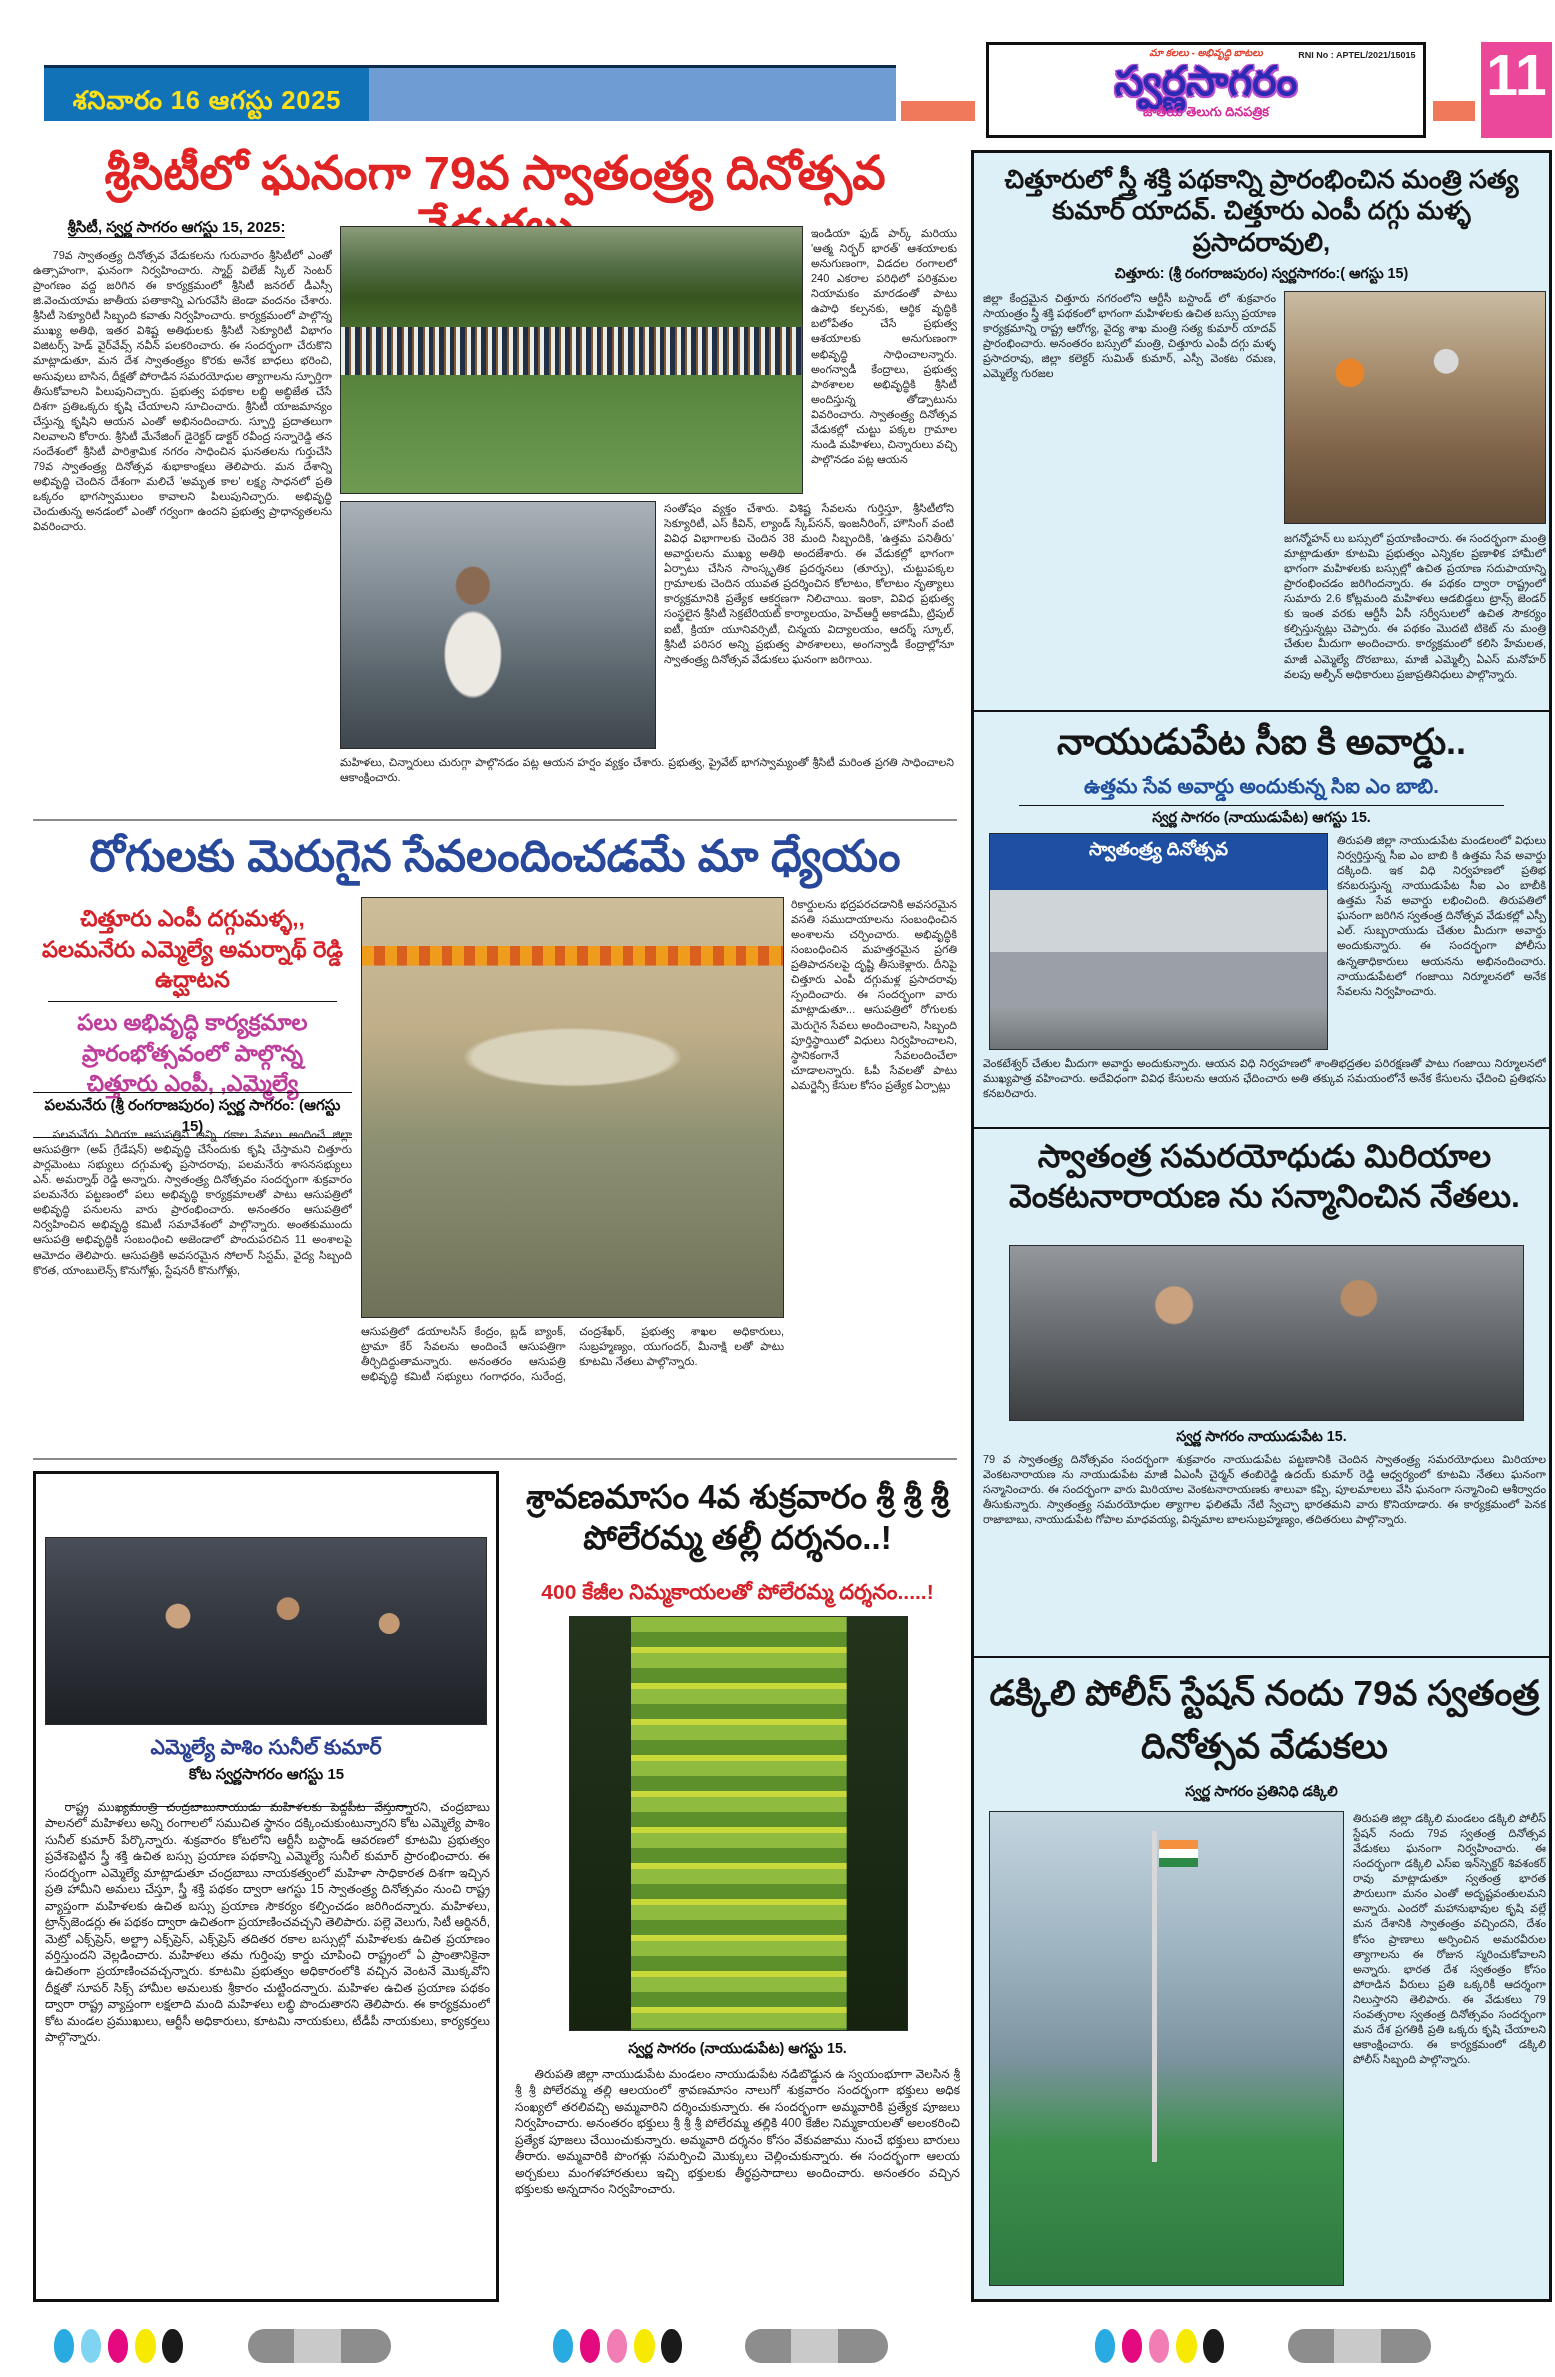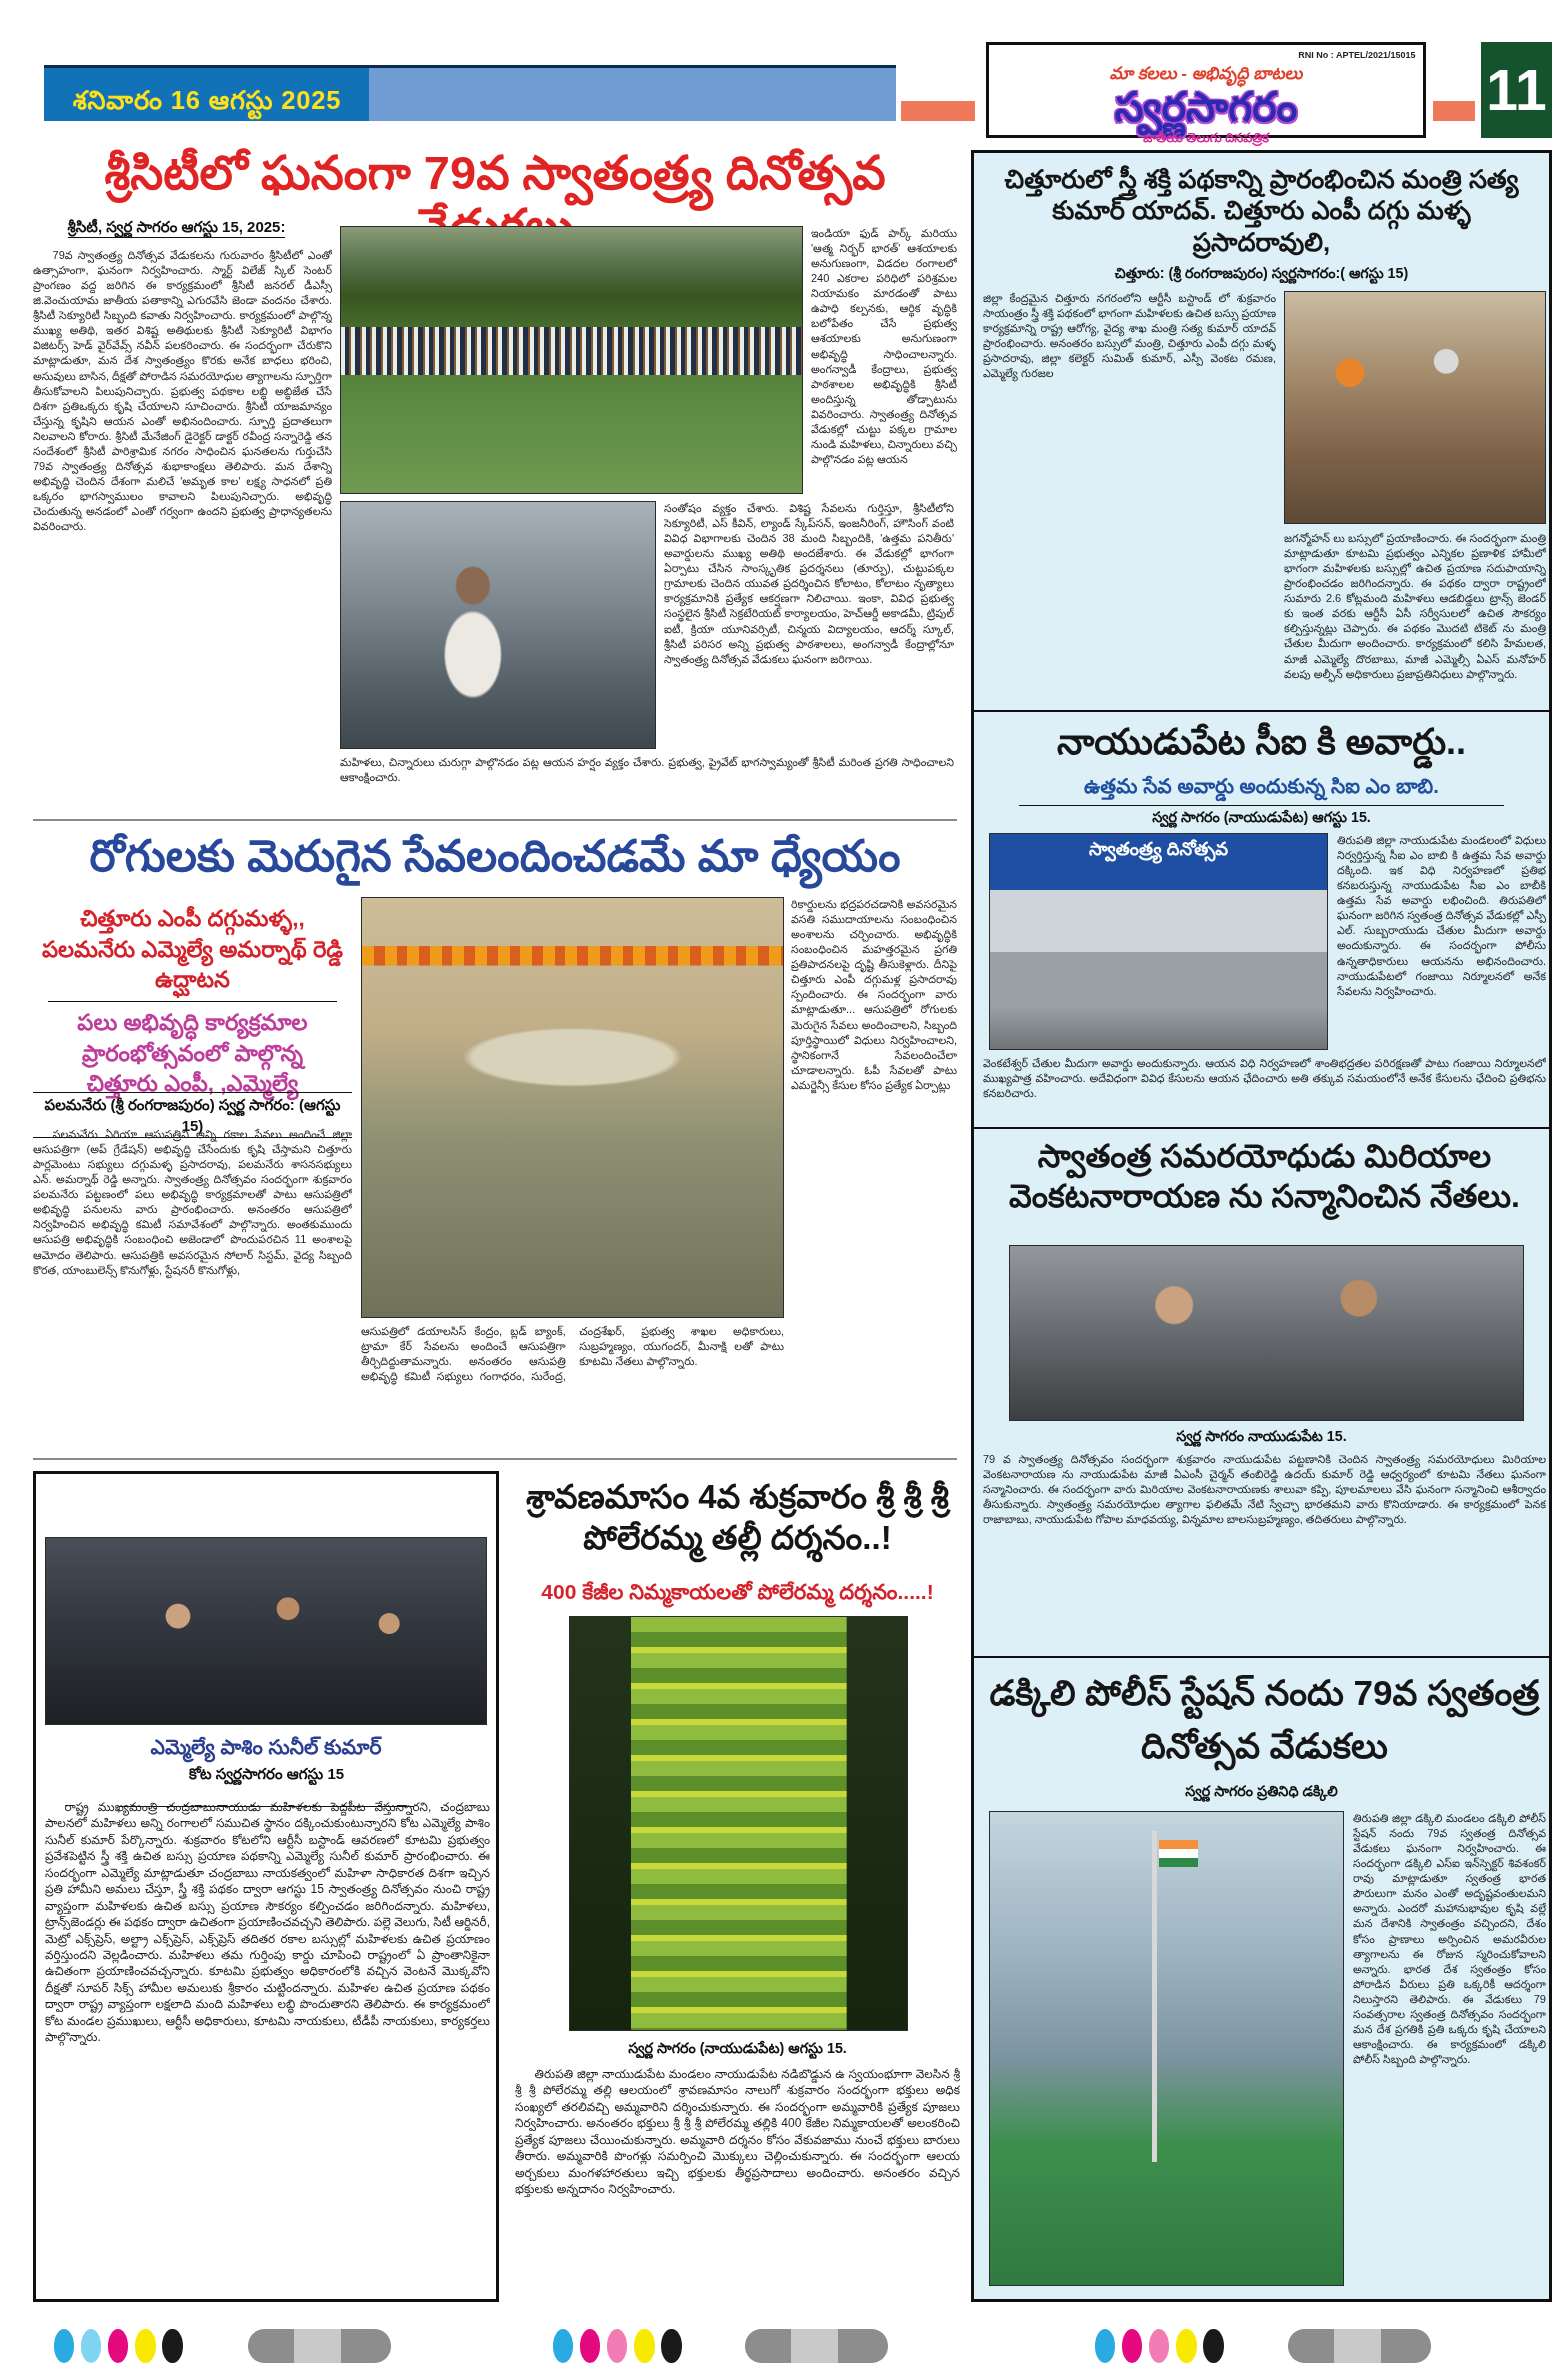--- a/index.html
+++ b/index.html
@@ -14,27 +14,27 @@
   .dateline{font-size:15px;font-weight:bold;color:#111;text-align:center}
   .rule{background:#8a8a8a;height:1.5px}
   .rule-dark{background:#111;height:2.3px}
 
   
   .band{border-top:3px solid #0c2c4e}
   .band-dark{background:#1172b8;display:flex;align-items:flex-end;justify-content:center}
   .band-light{background:#6f9dd3}
   .date-text{color:#ffe11a;font-size:25.6px;font-weight:bold;letter-spacing:0.8px}
   .masthead{background:#fff;border:3px solid #101010;text-align:center}
-  .mast-tagline-top{color:#e1402c;font-size:17px;font-weight:bold;font-style:italic;margin-top:19px}
+  .mast-tagline-top{color:#e1402c;font-size:10px;font-weight:bold;font-style:italic;margin-top:2px}
   .mast-rni{position:absolute;top:4.5px;right:7.5px;font-size:9px;color:#222;font-weight:bold}
   .mast-title{font-size:41px;font-weight:bold;color:#2a2ab2;line-height:1.0;
       text-shadow:1.5px 1.5px 0 #b94fd0,-1.5px -1.5px 0 #b94fd0,1.5px -1.5px 0 #b94fd0,-1.5px 1.5px 0 #b94fd0}
   .mast-tagline-bottom{color:#d62a9b;font-size:12.8px;font-weight:bold;margin-top:1.5px}
   .orange-dash{background:#f0795c}
-  .pagenum-box{background:#14532d;display:flex;align-items:center;justify-content:center}
+  .pagenum-box{background:#ec4899;display:flex;align-items:flex-start;justify-content:center}
   .pagenum{color:#fff;font-size:57px;font-weight:bold}
 
   
   .hl-red{color:#e02423;font-weight:bold;text-align:center;line-height:1.12}
   .hl-blue{color:#27489b;font-weight:bold;text-align:center;line-height:1.1}
   .hl-black{color:#161616;font-weight:bold;text-align:center;line-height:1.25}
   .sub-red{color:#d5232b;font-weight:bold;text-align:center;line-height:1.35}
   .sub-magenta{color:#bf3d9c;font-weight:bold;text-align:center;line-height:1.35}
   .sub-blue{color:#1f4f9e;font-weight:bold;text-align:center;line-height:1.3}
   .byline-blue{color:#2b3f92;font-weight:bold;text-align:center}

